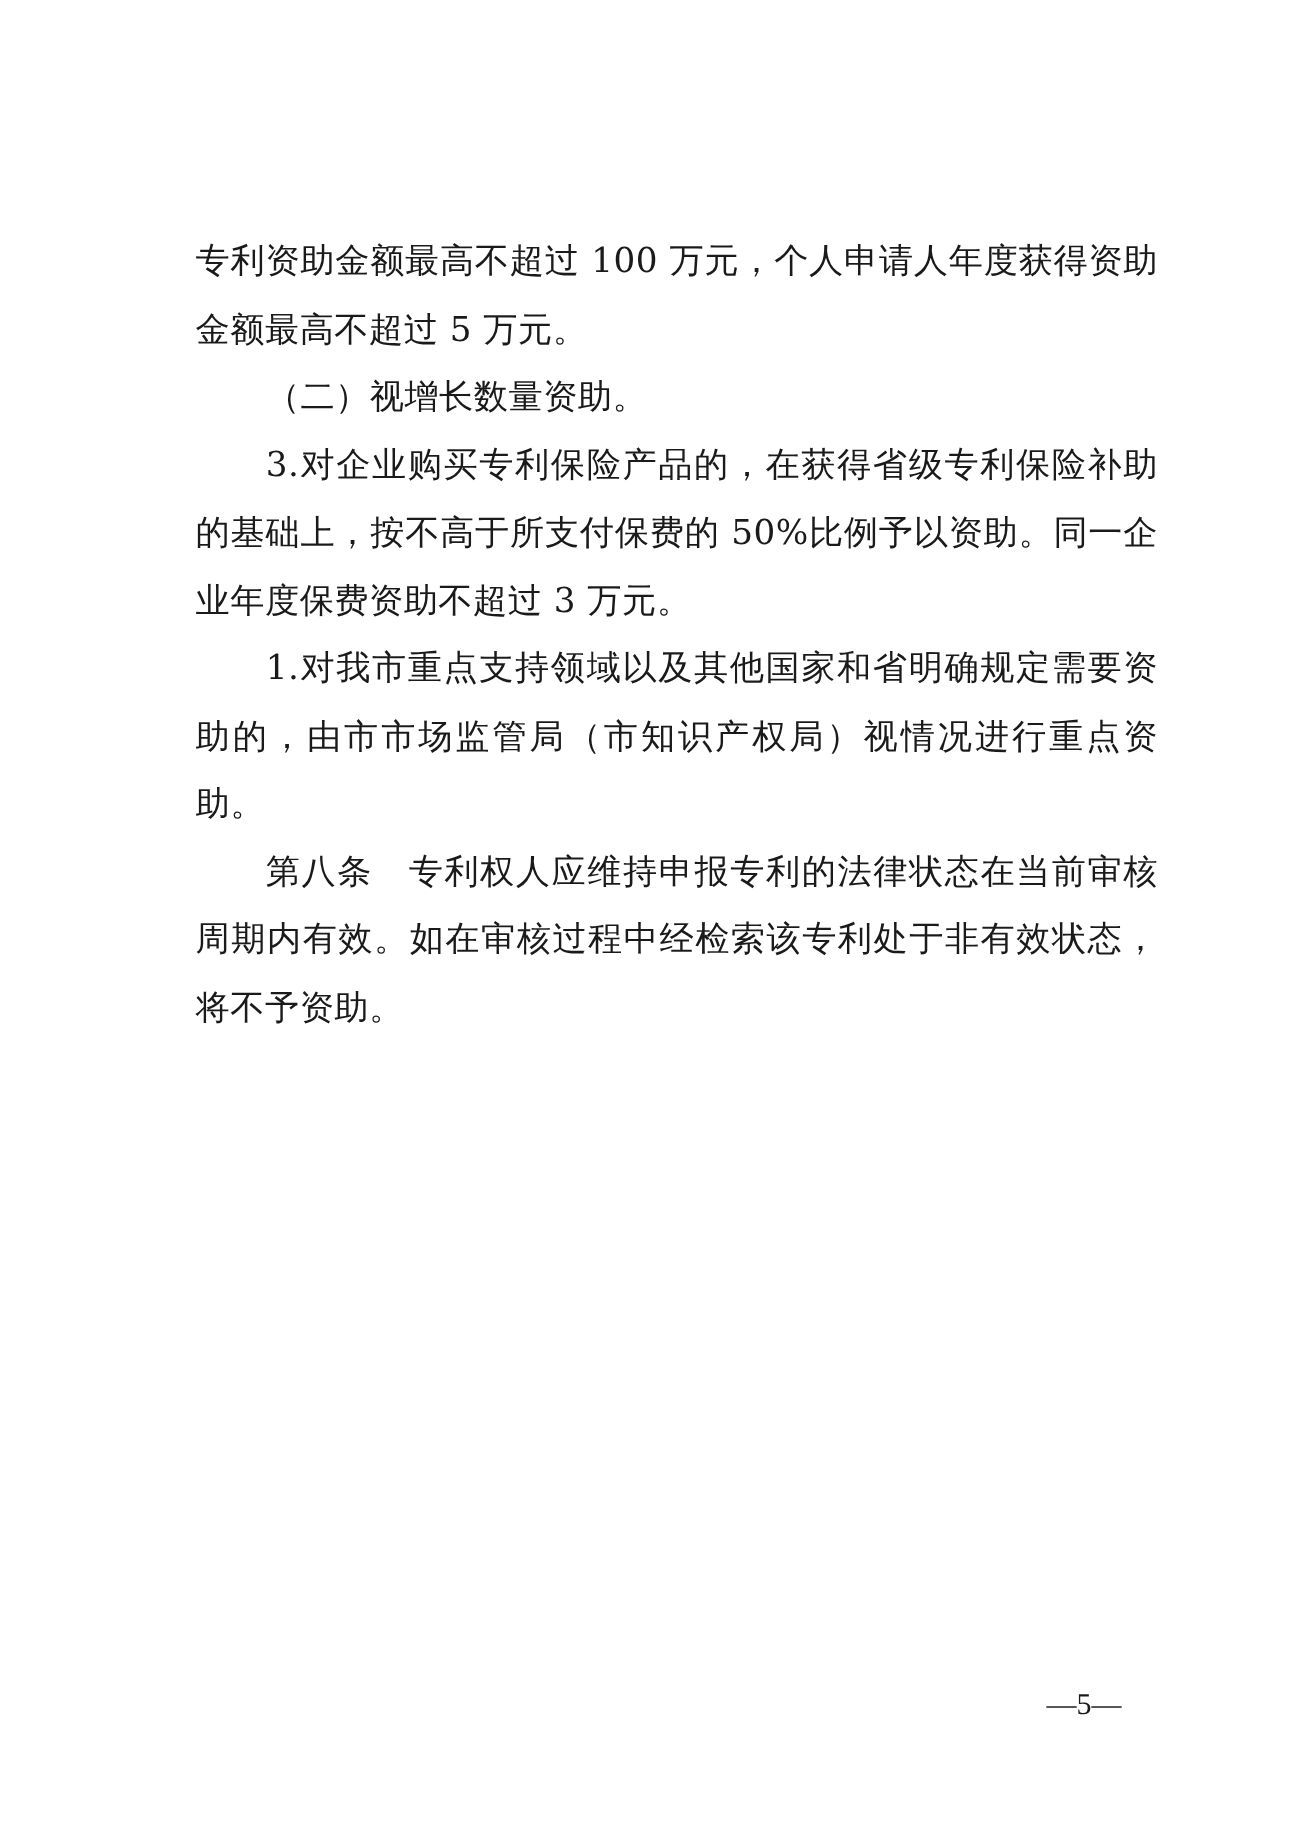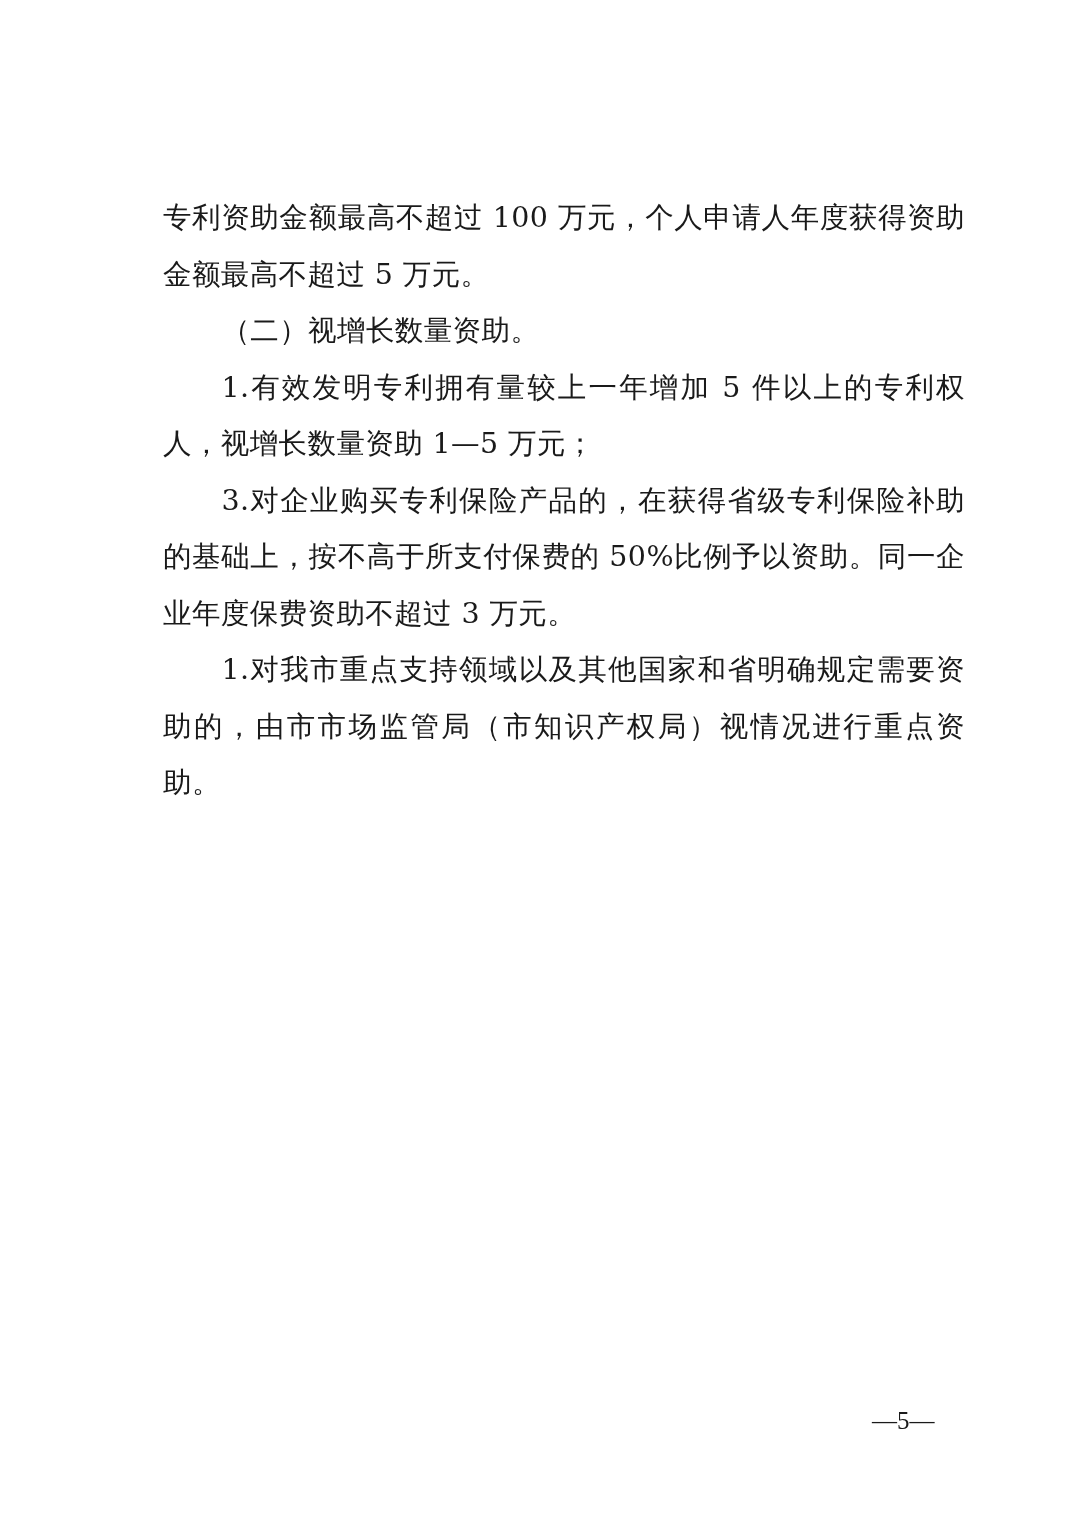--- a/index.html
+++ b/index.html
@@ -44,18 +44,18 @@
       font-family: "Liberation Serif", "DejaVu Serif", serif;
       white-space: nowrap;
     }
   </style>
 </head>
 <body>
 
 <div class="page">
   <p class="para">专利资助金额最高不超过 100 万元，个人申请人年度获得资助金额最高不超过 5 万元。</p>
   <p class="para indent">（二）视增长数量资助。</p>
-  <p class="para indent">1.有效发明专利拥有量较上一年增加 5 件以上的专利权人，视增长数量资助 1—5 万元；</p>
   <p class="para indent">3.对企业购买专利保险产品的，在获得省级专利保险补助的基础上，按不高于所支付保费的 50%比例予以资助。同一企业年度保费资助不超过 3 万元。</p>
   <p class="para indent">1.对我市重点支持领域以及其他国家和省明确规定需要资助的，由市市场监管局（市知识产权局）视情况进行重点资助。</p>
+  <p class="para indent">第八条　专利权人应维持申报专利的法律状态在当前审核周期内有效。如在审核过程中经检索该专利处于非有效状态，将不予资助。</p>
 </div>
 
 <div class="page-number">—5—</div>
 
 </body></html>

